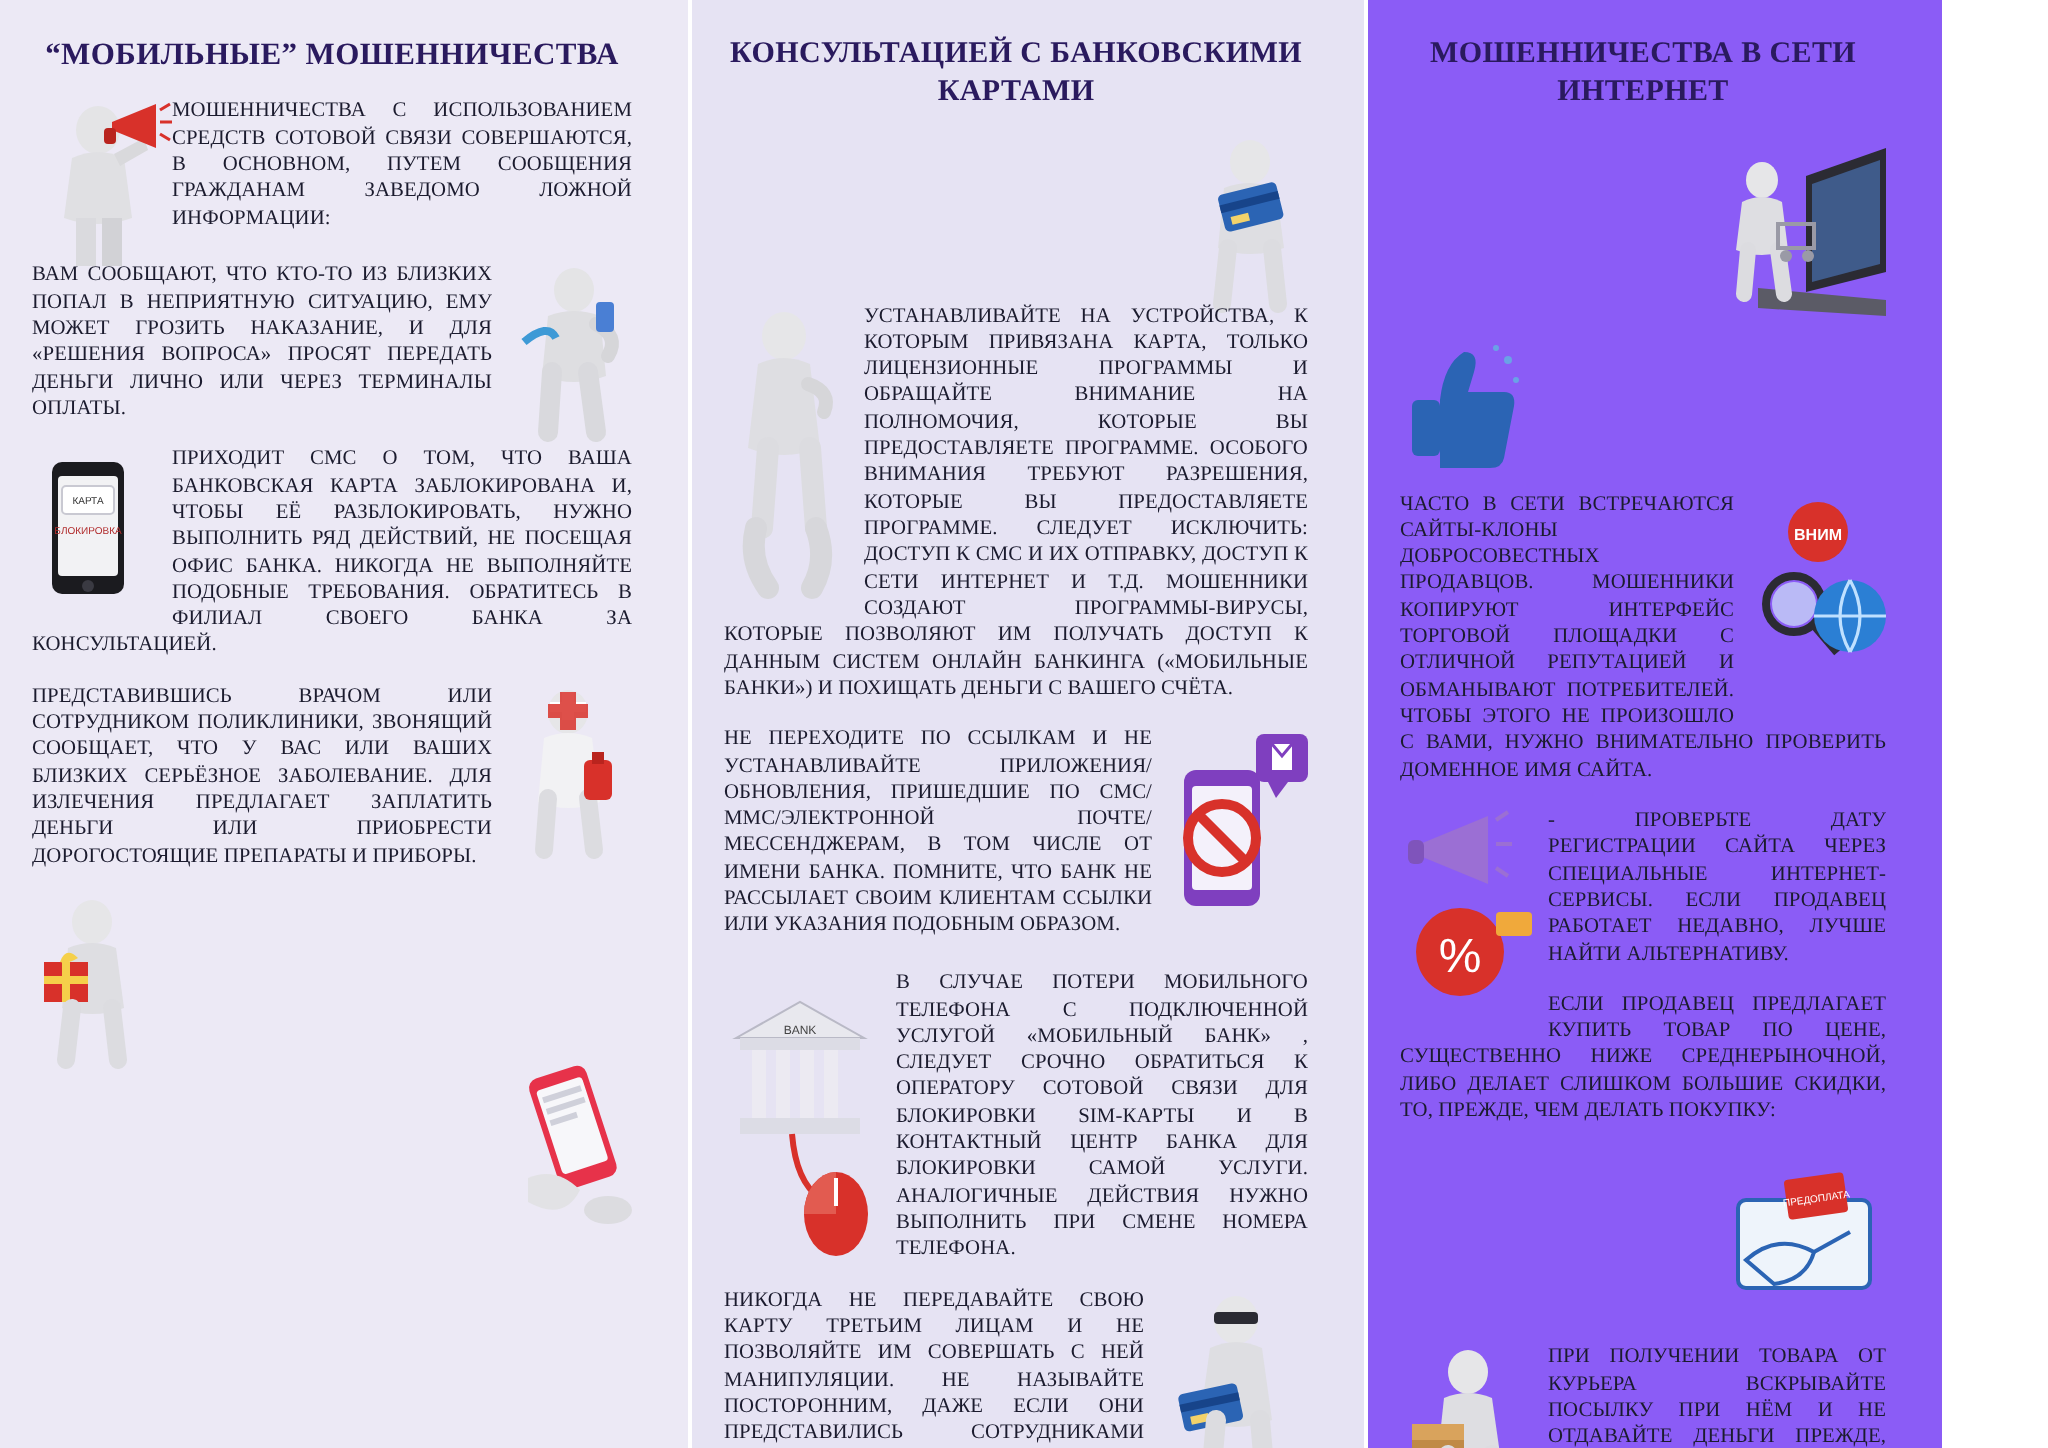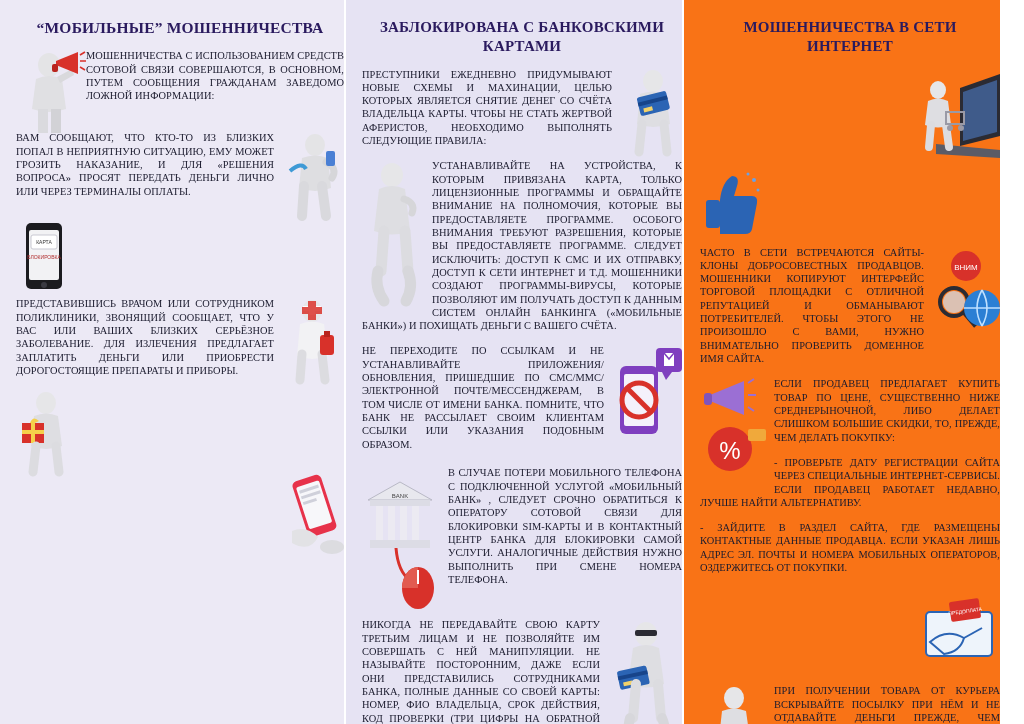--- a/index.html
+++ b/index.html
@@ -11,26 +11,26 @@
   }
   .page{
     width:1024px;height:724px;
     display:flex;
     box-sizing:border-box;
     background:#fff;
   }
   .col{
     position:relative;
     box-sizing:border-box;
-    padding:14px 0 10px 16px;
+    padding:14px 28px 10px 16px;
     overflow:hidden;
   }
   .col1{width:344px;background:#ece9f5;}
   .col2{width:340px;background:#e6e3f3;border-left:2px solid #ffffff;border-right:2px solid #ffffff;}
-  .col3{width:316px;background:#f97316;}
+  .col3{width:287px;background:#8b5cf6;}
   .col-inner{position:relative;z-index:3;}
   h1{
     font-size:15.5px;
     line-height:1.25;
     text-align:center;
     margin:4px 0 12px 0;
     color:#2a1a5e;
     font-weight:bold;
     letter-spacing:.2px;
   }
@@ -91,20 +91,21 @@
       <div class="wrapL">
         <svg width="60" height="84" viewBox="0 0 60 84">
           <rect x="10" y="8" width="36" height="66" rx="5" fill="#1b1b1f"></rect>
           <rect x="13" y="15" width="30" height="50" rx="2" fill="#f2f2f4"></rect>
           <rect x="15" y="20" width="26" height="14" rx="2" fill="#ffffff" stroke="#c9c9d2"></rect>
           <text x="28" y="29" font-size="5" text-anchor="middle" fill="#333" font-family="Liberation Sans, sans-serif">КАРТА</text>
           <text x="28" y="44" font-size="5" text-anchor="middle" fill="#b12d2d" font-family="Liberation Sans, sans-serif">БЛОКИРОВКА</text>
           <circle cx="28" cy="70" r="3" fill="#3a3a42"></circle>
         </svg>
       </div>
+      <p>ПРИХОДИТ СМС  О ТОМ, ЧТО ВАША БАНКОВСКАЯ КАРТА ЗАБЛОКИРОВАНА И, ЧТОБЫ ЕЁ РАЗБЛОКИРОВАТЬ, НУЖНО ВЫПОЛНИТЬ РЯД ДЕЙСТВИЙ,  НЕ ПОСЕЩАЯ ОФИС БАНКА. НИКОГДА НЕ ВЫПОЛНЯЙТЕ ПОДОБНЫЕ ТРЕБОВАНИЯ. ОБРАТИТЕСЬ В ФИЛИАЛ СВОЕГО БАНКА ЗА КОНСУЛЬТАЦИЕЙ.</p>
       <div class="clr"></div>
 
       <div class="wrapR">
         <svg width="64" height="84" viewBox="0 0 64 84">
           <ellipse cx="30" cy="14" rx="10" ry="11" fill="#e6e6e8"></ellipse>
           <path d="M18 27 q12 -5 24 0 l4 32 q-16 6 -31 0z" fill="#f2f2f4"></path>
           <rect x="27" y="4" width="6" height="14" fill="#fff"></rect>
           <rect x="21" y="9" width="18" height="5" fill="#fff"></rect>
           <path d="M26 4 h8 v6 h6 v7 h-6 v6 h-8 v-6 h-6 v-7 h6z" fill="#d8312a" opacity=".85"></path>
           <path d="M20 57 l-2 26 M40 57 l3 26" stroke="#dcdce0" stroke-width="9" stroke-linecap="round"></path>
@@ -140,35 +141,34 @@
           <path d="M10 60 q14 -6 26 6 q-8 16 -26 6z" fill="#e2e2e5"></path>
           <ellipse cx="50" cy="76" rx="12" ry="7" fill="#dcdce0"></ellipse>
         </svg>
       </div>
       <div class="clr"></div>
     </div>
   </div>
 
   <div class="col col2">
     <div class="col-inner">
-      <h1>ЗАБЛОКИРОВАНА С БАНКОВСКИМИ КАРТАМИ</h1>
+      <h1>КОНСУЛЬТАЦИЕЙ С БАНКОВСКИМИ КАРТАМИ</h1>
 
       <div class="wrapR">
         <svg width="66" height="86" viewBox="0 0 66 86">
           <ellipse cx="33" cy="13" rx="10" ry="11" fill="#e6e6e8"></ellipse>
           <path d="M20 26 q13 -5 26 0 l4 30 q-17 6 -33 0z" fill="#dedee2"></path>
           <g transform="rotate(-14 33 34)">
             <rect x="18" y="26" width="30" height="19" rx="2.5" fill="#2b64b4"></rect>
             <rect x="18" y="31" width="30" height="4" fill="#17448a"></rect>
             <rect x="22" y="38" width="9" height="4" fill="#f3d26a"></rect>
           </g>
           <path d="M22 56 l-3 28 M44 56 l3 28" stroke="#dcdce0" stroke-width="9" stroke-linecap="round"></path>
         </svg>
       </div>
-      <p>ПРЕСТУПНИКИ  ЕЖЕДНЕВНО ПРИДУМЫВАЮТ НОВЫЕ СХЕМЫ И МАХИНАЦИИ, ЦЕЛЬЮ КОТОРЫХ  ЯВЛЯЕТСЯ СНЯТИЕ ДЕНЕГ СО СЧЁТА ВЛАДЕЛЬЦА  КАРТЫ. ЧТОБЫ НЕ  СТАТЬ ЖЕРТВОЙ АФЕРИСТОВ, НЕОБХОДИМО ВЫПОЛНЯТЬ СЛЕДУЮЩИЕ ПРАВИЛА:</p>
       <div class="clr"></div>
 
       <div class="wrapL" style="height:150px;">
         <svg width="62" height="150" viewBox="0 0 62 150">
           <ellipse cx="30" cy="16" rx="11" ry="12" fill="#e6e6e8"></ellipse>
           <path d="M17 30 q13 -6 26 0 l5 42 q-18 7 -36 0z" fill="#dedee2"></path>
           <path d="M22 72 l-3 40 M43 72 l3 40" stroke="#dcdce0" stroke-width="11" stroke-linecap="round"></path>
           <path d="M16 112 q-4 16 6 30 M46 112 q6 16 -2 30" stroke="#d7d7db" stroke-width="11" stroke-linecap="round" fill="none"></path>
           <path d="M42 40 q12 4 8 14" stroke="#d6d6d9" stroke-width="7" fill="none" stroke-linecap="round"></path>
         </svg>
@@ -252,21 +252,21 @@
         <svg width="64" height="78" viewBox="0 0 64 78">
           <path d="M20 34 q2 -18 12 -24 q8 0 5 10 l-3 10 l18 0 q6 0 5 7 l-5 26 q-1 5 -7 5 l-25 0z" fill="#2b64b4"></path>
           <rect x="6" y="34" width="14" height="28" rx="3" fill="#2b64b4"></rect>
           <circle cx="54" cy="14" r="2" fill="#6aa2e6"></circle>
           <circle cx="48" cy="8" r="1.5" fill="#6aa2e6"></circle>
           <circle cx="58" cy="24" r="1.5" fill="#6aa2e6"></circle>
         </svg>
       </div>
       <div class="clr"></div>
 
-      <div class="wrapR" style="height:106px;width:68px;">
+      <div class="wrapR" style="height:106px;width:68px;font-weight:bold;">
         <svg width="72" height="106" viewBox="0 0 72 106">
           <circle cx="34" cy="20" r="15" fill="#d8312a"></circle>
           <text x="34" y="24" font-size="8" text-anchor="middle" fill="#fff" font-family="Liberation Sans, sans-serif">ВНИМ</text>
           <circle cx="22" cy="56" r="14" fill="none" stroke="#2b2b33" stroke-width="4"></circle>
           <circle cx="22" cy="56" r="11" fill="#cfe3f7" opacity=".7"></circle>
           <line x1="32" y1="66" x2="44" y2="80" stroke="#2b2b33" stroke-width="5"></line>
           <circle cx="50" cy="62" r="18" fill="#2b7fd4"></circle>
           <path d="M32 62 h36 M50 44 q10 18 0 36 M50 44 q-10 18 0 36" stroke="#bfe0ff" stroke-width="1.6" fill="none"></path>
         </svg>
       </div>
@@ -276,24 +276,23 @@
       <div class="wrapL" style="height:108px;width:66px;">
         <svg width="70" height="108" viewBox="0 0 70 108">
           <path d="M10 18 l34 -14 0 34 -34 -14z" fill="#9b6fd4"></path>
           <rect x="4" y="16" width="8" height="12" rx="3" fill="#7f54bb"></rect>
           <path d="M48 6 l6 -4 M48 18 l8 0 M48 30 l6 4" stroke="#9b6fd4" stroke-width="2" fill="none"></path>
           <circle cx="30" cy="72" r="22" fill="#d8312a"></circle>
           <text x="30" y="82" font-size="24" text-anchor="middle" fill="#fff" font-family="Liberation Sans, sans-serif">%</text>
           <rect x="48" y="52" width="18" height="12" rx="2" fill="#f0a93b"></rect>
         </svg>
       </div>
+      <p>- ПРОВЕРЬТЕ ДАТУ РЕГИСТРАЦИИ САЙТА ЧЕРЕЗ СПЕЦИАЛЬНЫЕ ИНТЕРНЕТ-СЕРВИСЫ. ЕСЛИ ПРОДАВЕЦ РАБОТАЕТ НЕДАВНО, ЛУЧШЕ НАЙТИ АЛЬТЕРНАТИВУ.</p>
       <p>ЕСЛИ ПРОДАВЕЦ ПРЕДЛАГАЕТ КУПИТЬ ТОВАР ПО ЦЕНЕ, СУЩЕСТВЕННО НИЖЕ СРЕДНЕРЫНОЧНОЙ, ЛИБО ДЕЛАЕТ СЛИШКОМ БОЛЬШИЕ СКИДКИ, ТО, ПРЕЖДЕ, ЧЕМ ДЕЛАТЬ ПОКУПКУ:</p>
-      <p>- ПРОВЕРЬТЕ ДАТУ РЕГИСТРАЦИИ САЙТА ЧЕРЕЗ СПЕЦИАЛЬНЫЕ ИНТЕРНЕТ-СЕРВИСЫ. ЕСЛИ ПРОДАВЕЦ РАБОТАЕТ НЕДАВНО, ЛУЧШЕ НАЙТИ АЛЬТЕРНАТИВУ.</p>
-      <div class="clr"></div>
-      <p>- ЗАЙДИТЕ В РАЗДЕЛ САЙТА, ГДЕ РАЗМЕЩЕНЫ КОНТАКТНЫЕ ДАННЫЕ ПРОДАВЦА. ЕСЛИ УКАЗАН ЛИШЬ АДРЕС ЭЛ. ПОЧТЫ И НОМЕРА МОБИЛЬНЫХ ОПЕРАТОРОВ, ОЗДЕРЖИТЕСЬ ОТ ПОКУПКИ.</p>
+      <div class="clr"></div>
 
       <div class="wrapR" style="height:96px;width:84px;">
         <svg width="88" height="96" viewBox="0 0 88 96">
           <rect x="10" y="26" width="66" height="44" rx="4" fill="#eef4fb" stroke="#2b64b4" stroke-width="2"></rect>
           <rect x="34" y="14" width="30" height="20" rx="2" fill="#d8312a" transform="rotate(-8 49 24)"></rect>
           <text x="49" y="27" font-size="5" text-anchor="middle" fill="#fff" font-family="Liberation Sans, sans-serif" transform="rotate(-8 49 24)">ПРЕДОПЛАТА</text>
           <path d="M14 56 q16 -14 34 -4 q-4 14 -20 16 z" fill="none" stroke="#2b64b4" stroke-width="2"></path>
           <path d="M48 52 l18 -10" stroke="#2b64b4" stroke-width="2"></path>
         </svg>
       </div>

